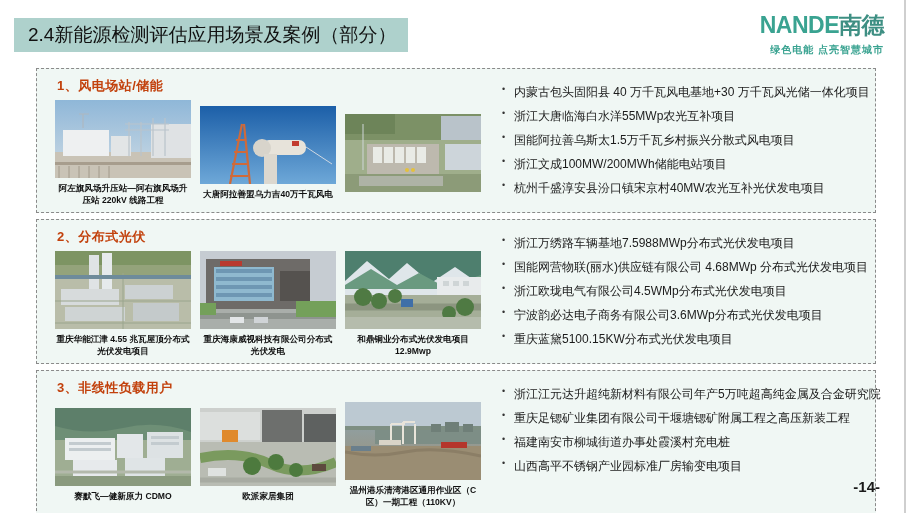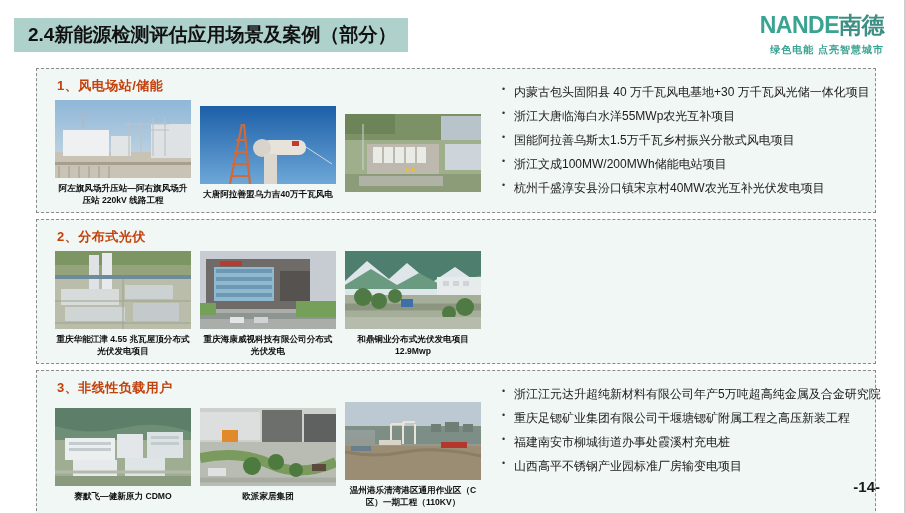--- a/index.html
+++ b/index.html
@@ -15,21 +15,21 @@
   }
 
   
   .header{position:absolute;left:0;top:0;width:906px;height:66px;}
   .title-band{
     position:absolute;left:14px;top:18px;height:34px;
     background:#aed1cc;display:flex;align-items:center;
     padding:0 12px 0 14px;
   }
   .title-band .title-text{
-    font-size:19px;font-weight:bold;color:#111;letter-spacing:0px;white-space:nowrap;
+    font-size:19px;font-weight:normal;color:#111;letter-spacing:0px;white-space:nowrap;
   }
   .logo-wrap{position:absolute;right:22px;top:14px;text-align:right;width:180px;}
   .logo-main{
     font-size:23px;font-weight:bold;color:#3aa391;letter-spacing:-0.5px;
     line-height:1;white-space:nowrap;
   }
   .logo-main .cn{color:#3e8f83;}
   .logo-tag{
     margin-top:6px;font-size:10px;font-weight:bold;color:#3aa391;
     letter-spacing:1px;white-space:nowrap;
@@ -269,20 +269,29 @@
                 </g>
                 <rect x="56" y="48" width="12" height="8" fill="#3f6fa8"></rect>
                 <rect x="0" y="66" width="136" height="12" fill="#b5bcac"></rect>
               </svg>
             </div>
             <div class="cap">和鼎铜业分布式光伏发电项目12.9Mwp</div>
           </div>
 
         </div>
       </div>
+      <div class="sec-right">
+        <ul class="blist">
+          <li>浙江万绣路车辆基地7.5988MWp分布式光伏发电项目</li>
+          <li>国能网营物联(丽水)供应链有限公司 4.68MWp 分布式光伏发电项目</li>
+          <li>浙江欧珑电气有限公司4.5WMp分布式光伏发电项目</li>
+          <li>宁波韵必达电子商务有限公司3.6MWp分布式光伏发电项目</li>
+          <li>重庆蓝黛5100.15KW分布式光伏发电项目</li>
+        </ul>
+      </div>
     </div>
 
     <div class="section">
       <div class="sec-left">
         <div class="sec-heading">3、非线性负载用户</div>
         <div class="cards">
 
           <div class="card">
             <div class="thumb">
               <svg viewBox="0 0 136 78" preserveAspectRatio="none">

